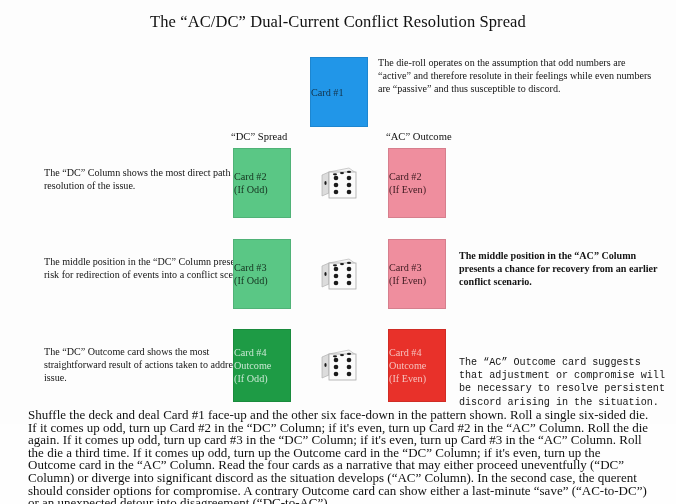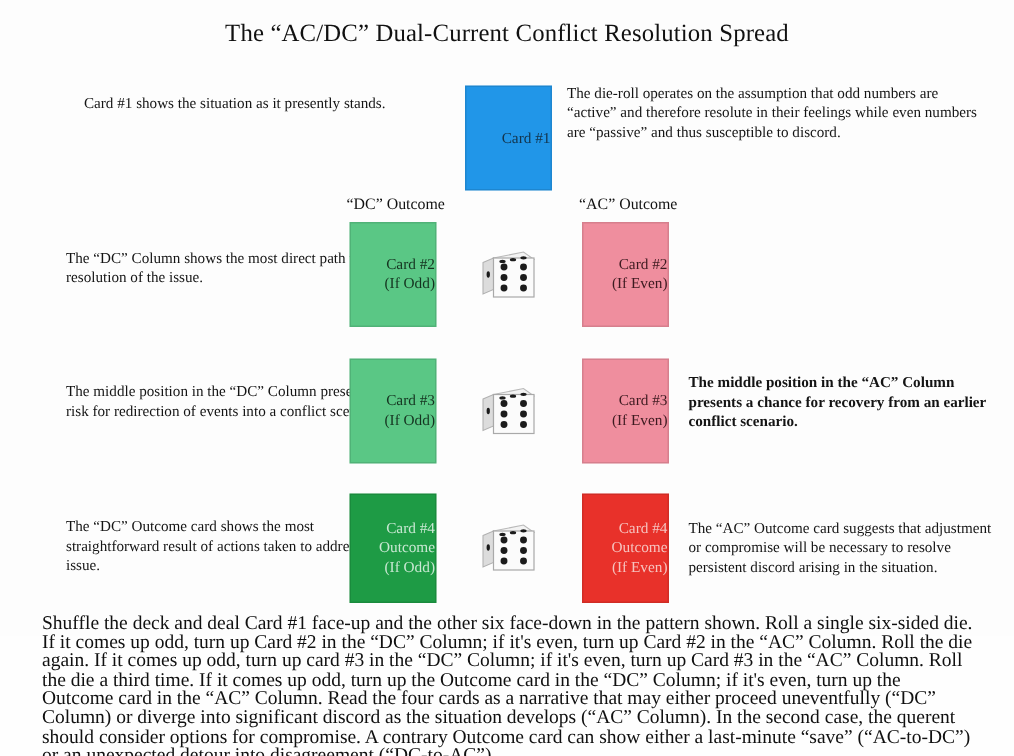--- a/index.html
+++ b/index.html
@@ -52,21 +52,21 @@
     color: #111;
     white-space: nowrap;
   }
 
   
   .card {
     position: absolute;
     box-sizing: border-box;
     display: flex;
     flex-direction: column;
-    align-items: flex-end;
+    align-items: flex-start;
     justify-content: center;
     text-align: center;
     font-size: 10.2px;
     line-height: 13px;
     border: 1px solid rgba(0,0,0,0.10);
   }
   .card-line { display: block; }
 
   .card-blue {
     background: #2196e8;
@@ -109,29 +109,28 @@
     color: #101010;
   }
 </style>
 </head>
 <body>
 
 <div id="sheet">
 
   <div class="title">The “AC/DC” Dual-Current Conflict Resolution Spread</div>
 
-  <div class="note left" style="left:56px; top:63px; width:250px;">Card #1 shows the situation as it presently stands.</div>
 
   <div class="note right" style="left:378px; top:56px; width:275px;">The die-roll operates on the assumption that odd numbers are “active” and therefore resolute in their feelings while even numbers are “passive” and thus susceptible to discord.</div>
 
   <div class="card card-blue" style="left:310px; top:57px; width:58px; height:70px;">
     <span class="card-line">Card #1</span>
   </div>
 
-  <div class="colhead" style="left:231px; top:131px;">“DC” Outcome</div>
+  <div class="colhead" style="left:231px; top:131px;">“DC” Spread</div>
   <div class="colhead" style="left:386px; top:131px;">“AC” Outcome</div>
 
   <div class="note left" style="left:44px; top:166px; width:215px;">The “DC” Column shows the most direct path to resolution of the issue.</div>
 
   <div class="card card-green-light" style="left:233px; top:148px; width:58px; height:70px;">
     <span class="card-line">Card #2</span>
     <span class="card-line">(If Odd)</span>
   </div>
 
   <div class="die" style="left:320px; top:163px;">
@@ -221,17 +220,17 @@
       <ellipse cx="5.5" cy="20" rx="1.1" ry="2.1" fill="#1b1b1b"></ellipse>
     </svg>
   </div>
 
   <div class="card card-red-deep" style="left:388px; top:329px; width:58px; height:73px;">
     <span class="card-line">Card #4</span>
     <span class="card-line">Outcome</span>
     <span class="card-line">(If Even)</span>
   </div>
 
-  <div class="note right" style="left:459px; top:346px; width:210px;">The “AC” Outcome card suggests that adjustment or compromise will be necessary to resolve persistent discord arising in the situation.</div>
+  <div class="note right" style="left:459px; top:356px; width:210px;font-family:Liberation Mono, monospace;">The “AC” Outcome card suggests that adjustment or compromise will be necessary to resolve persistent discord arising in the situation.</div>
 
   <div class="bottom-text">Shuffle the deck and deal Card #1 face-up and the other six face-down in the pattern shown. Roll a single six-sided die. If it comes up odd, turn up Card #2 in the “DC” Column; if it's even, turn up Card #2 in the “AC” Column. Roll the die again. If it comes up odd, turn up card #3 in the “DC” Column; if it's even, turn up Card #3 in the “AC” Column. Roll the die a third time. If it comes up odd, turn up the Outcome card in the “DC” Column; if it's even, turn up the Outcome card in the “AC” Column. Read the four cards as a narrative that may either proceed uneventfully (“DC” Column) or diverge into significant discord as the situation develops (“AC” Column). In the second case, the querent should consider options for compromise. A contrary Outcome card can show either a last-minute “save” (“AC-to-DC”) or an unexpected detour into disagreement (“DC-to-AC”).</div>
 
 </div>
 
 </body></html>

